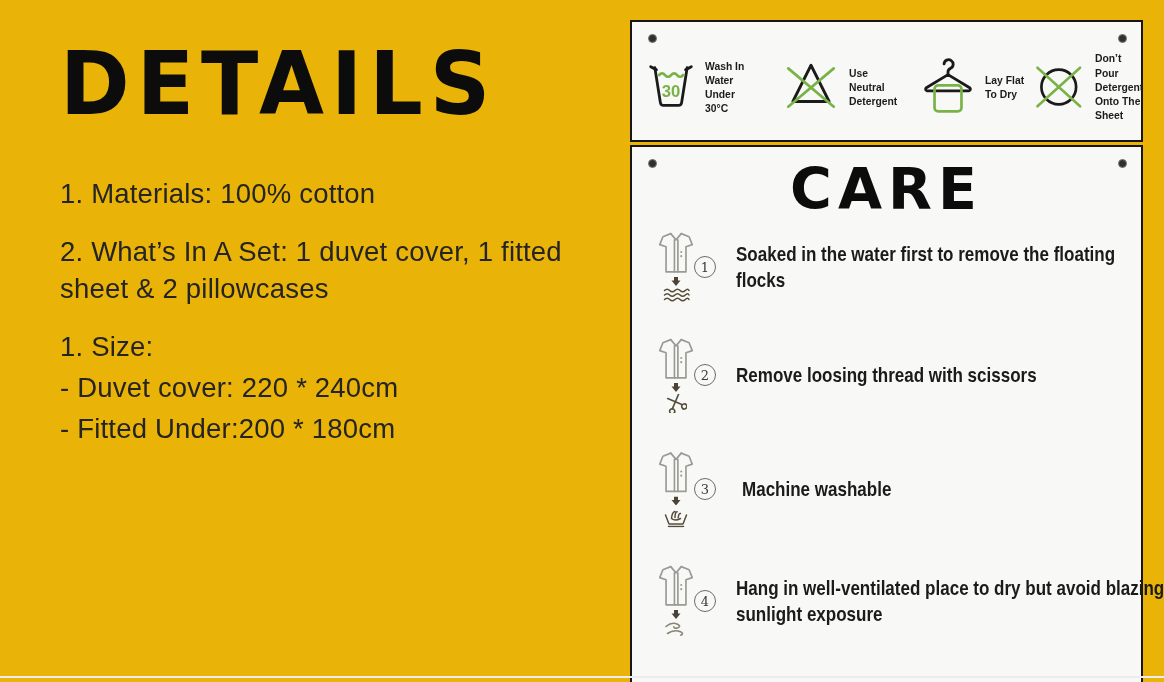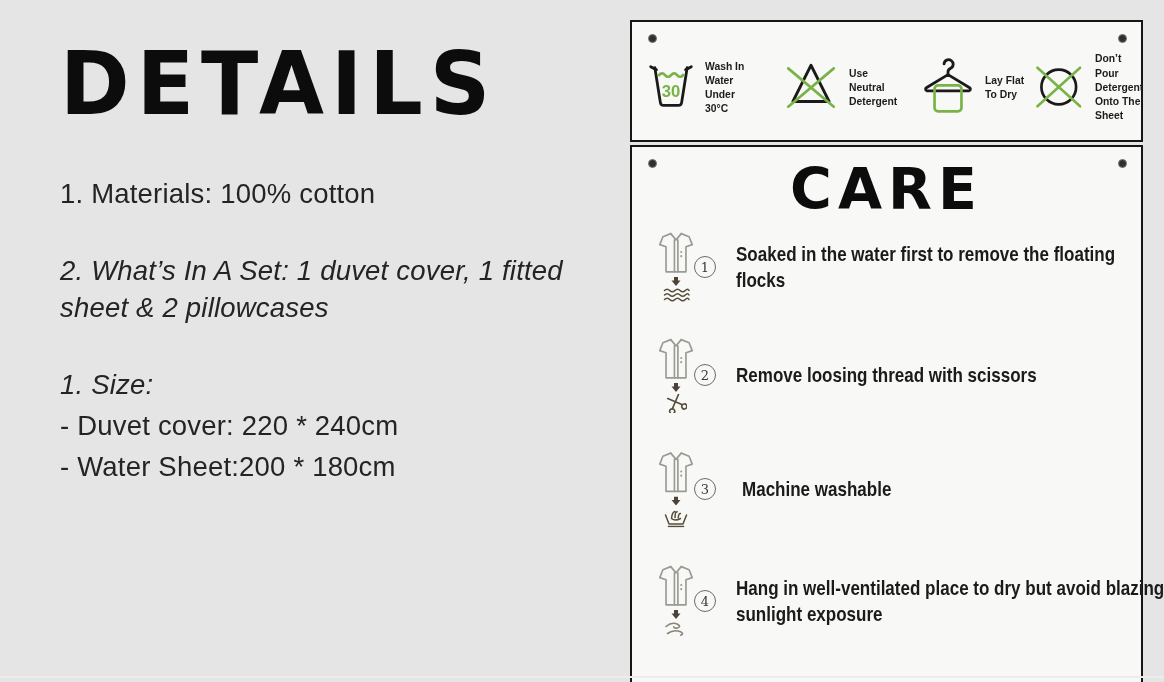--- a/index.html
+++ b/index.html
@@ -1,25 +1,25 @@
 <!DOCTYPE html>
 <html style="--green: #79b347;"><head>
 <meta charset="utf-8">
 <style>
   html,body{margin:0;padding:0;background:#fff;}
-  .canvas{position:relative;width:1164px;height:682px;background:#e5e5e5;overflow:hidden;
+  .canvas{position:relative;width:1164px;height:682px;background:#eab308;overflow:hidden;
           font-family:"Liberation Sans",sans-serif;color:#1e1e1e;}
 
   
   .details{position:absolute;left:60px;top:40px;width:535px;}
   .details-title{margin:0 0 52px 0;font-family:"DejaVu Sans",sans-serif;font-weight:bold;
                  font-size:84px;line-height:1;letter-spacing:7px;color:#0c0c0c;
                  transform:scaleY(1.04);transform-origin:left top;}
   .d-item{margin:0;font-size:27.5px;line-height:1.32;letter-spacing:0.2px;color:#242424;}
-  .d-gap{margin-top:41px;font-style:italic;}
+  .d-gap{margin-top:22px;}
   .d-size-line{margin-top:5px;}
 
   
   .panel{position:absolute;left:630px;width:513px;background:#f8f8f6;
          border:2px solid #161616;box-sizing:border-box;}
   .strip-panel{top:20px;height:122px;}
   .care-panel{top:145px;height:642px;}
   .screw{position:absolute;width:9px;height:9px;border-radius:50%;
          background:#303030;border:1px solid #777;box-sizing:border-box;}
   .screw.tl{left:16px;top:12px}
@@ -62,21 +62,21 @@
 <body>
 
 <div class="canvas">
 
   <section class="details">
     <h1 class="details-title">DETAILS</h1>
     <p class="d-item">1. Materials: 100% cotton</p>
     <p class="d-item d-gap">2. What’s In A Set: 1 duvet cover, 1 fitted sheet &amp; 2 pillowcases</p>
     <p class="d-item d-gap">1. Size:</p>
     <p class="d-item d-size-line">- Duvet cover: 220 * 240cm</p>
-    <p class="d-item d-size-line">- Water Sheet:200 * 180cm</p>
+    <p class="d-item d-size-line">- Fitted Under:200 * 180cm</p>
   </section>
 
   <div class="panel strip-panel">
     <span class="screw tl"></span>
     <span class="screw tr"></span>
 
     <div class="strip-item si-1">
       <svg width="50" height="54" viewBox="0 0 48 50">
         <path class="k" d="M4.5 5.5 L10 8.5 M43.5 5.5 L38 8.5"></path>
         <path class="k" d="M8.5 6.5 L13.8 40 q0.4 2.6 3 2.6 h14.4 q2.6 0 3 -2.6 L39.5 6.5"></path>

